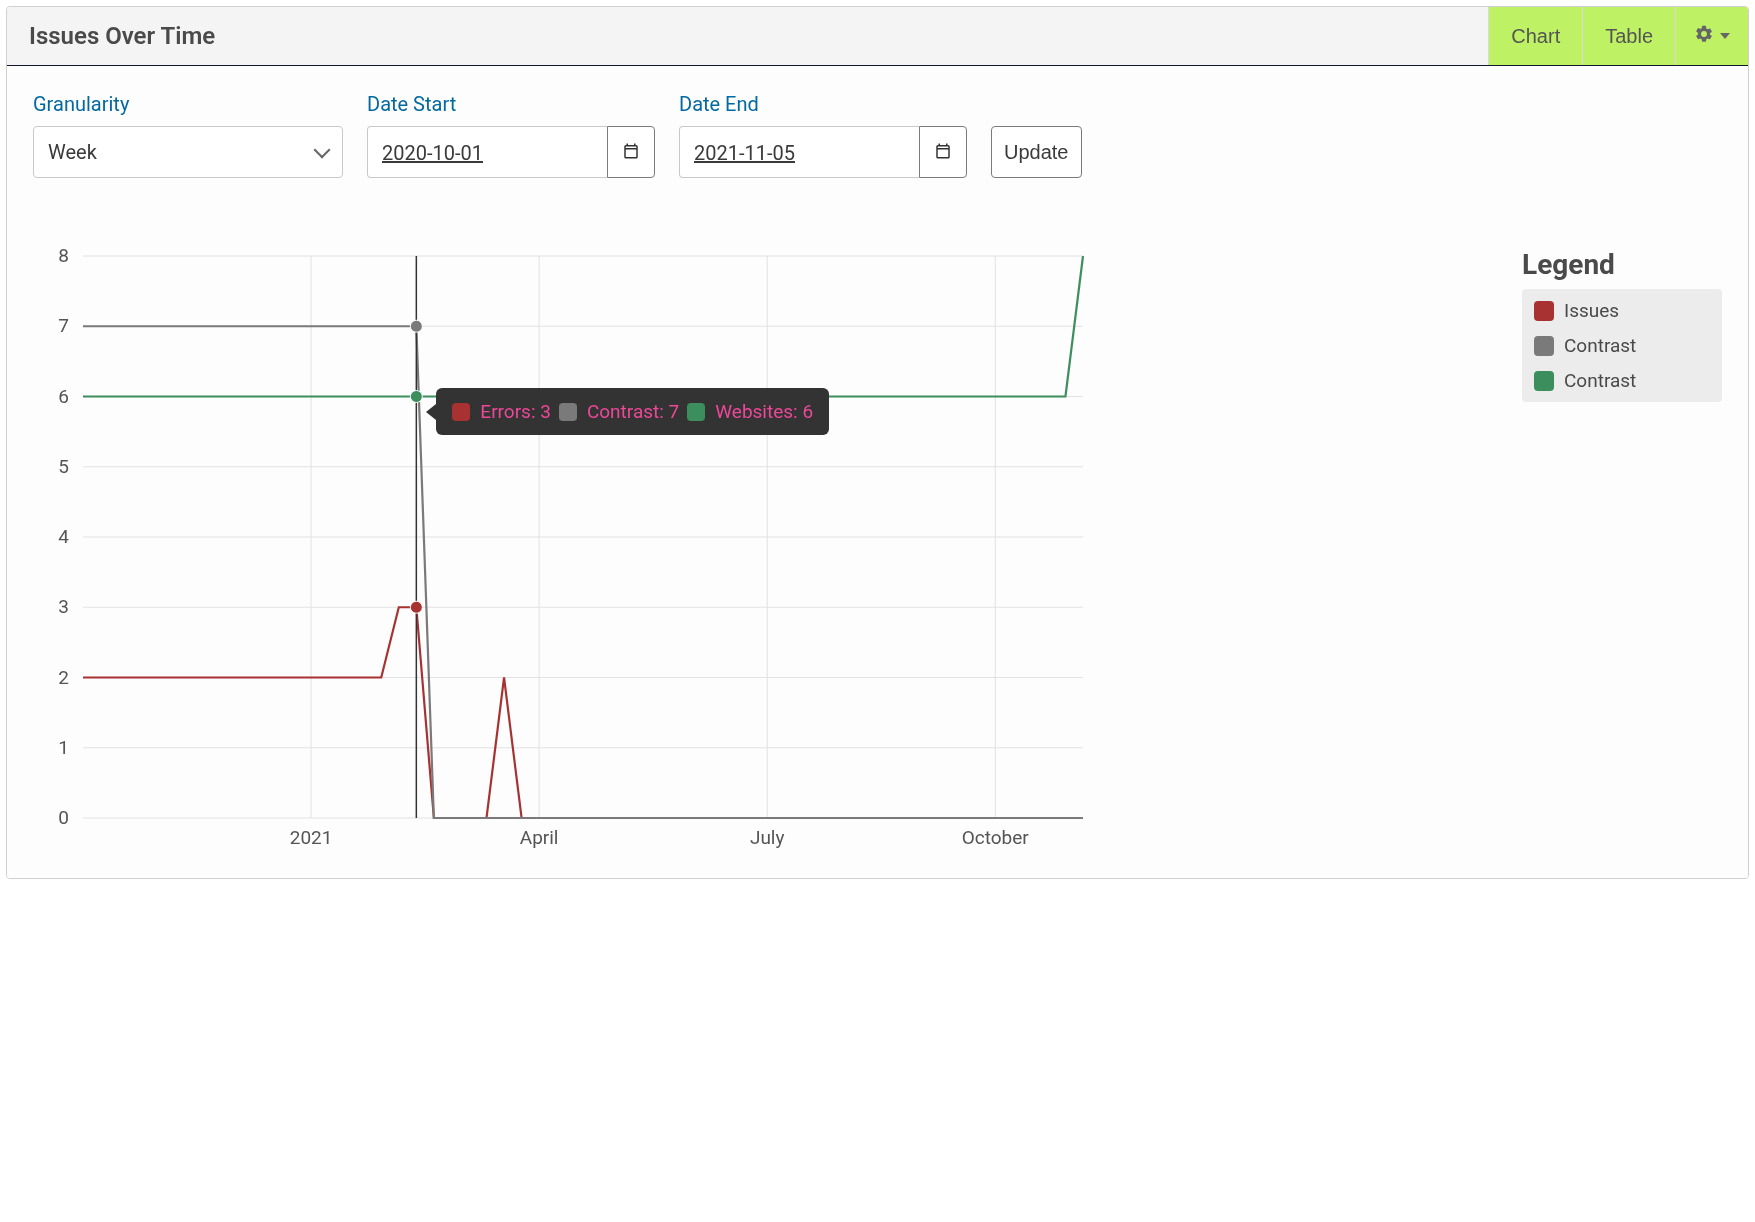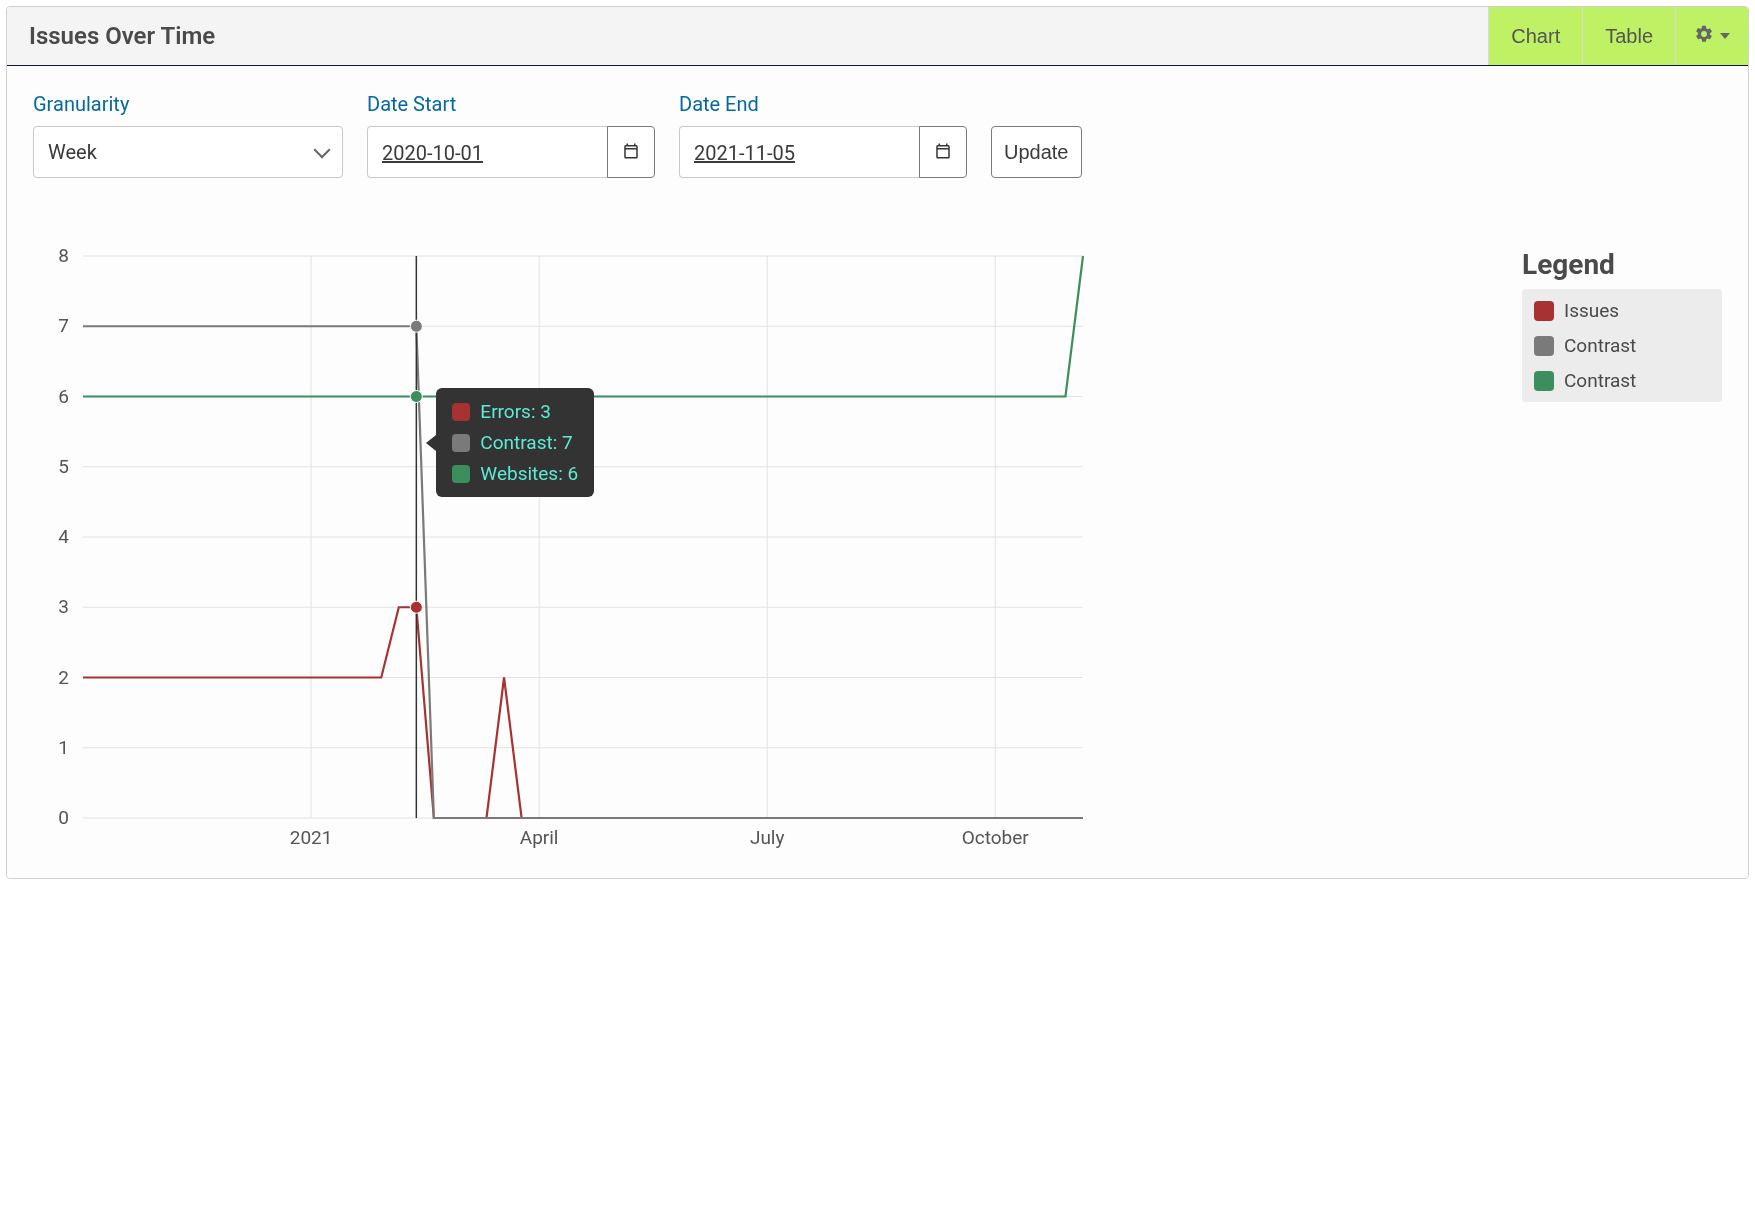--- a/index.html
+++ b/index.html
@@ -149,26 +149,26 @@
     color: #4a4a4a;
     cursor: pointer;
   }
   .swatch {
     width: 20px; height: 20px;
     border-radius: 4px;
   }
   .tooltip {
     position: absolute;
     background: #333;
-    color: #5eead4;
+    color: #ec4899;
     border-radius: 6px;
     padding: 12px 16px;
     font-size: 19px;
     display: flex;
-    flex-direction: column;
+    flex-direction: row;
     gap: 8px;
   }
   .tooltip::before {
     content: "";
     position: absolute;
     left: -10px;
     top: 50%;
     margin-top: -8px;
     border-top: 8px solid transparent;
     border-bottom: 8px solid transparent;

